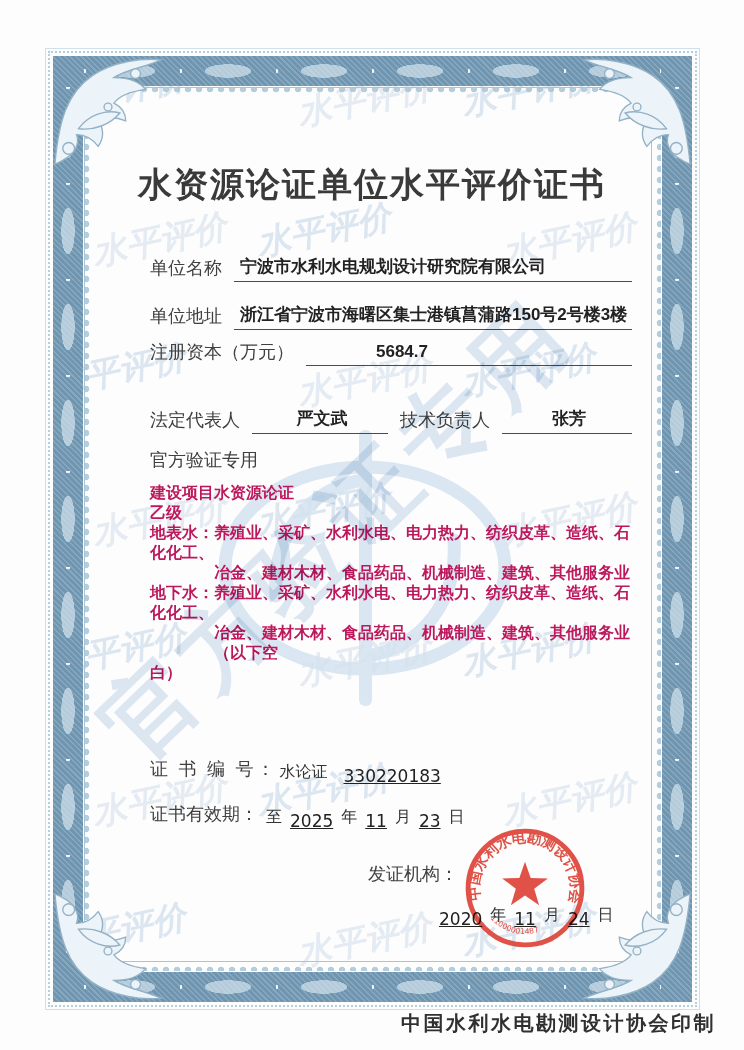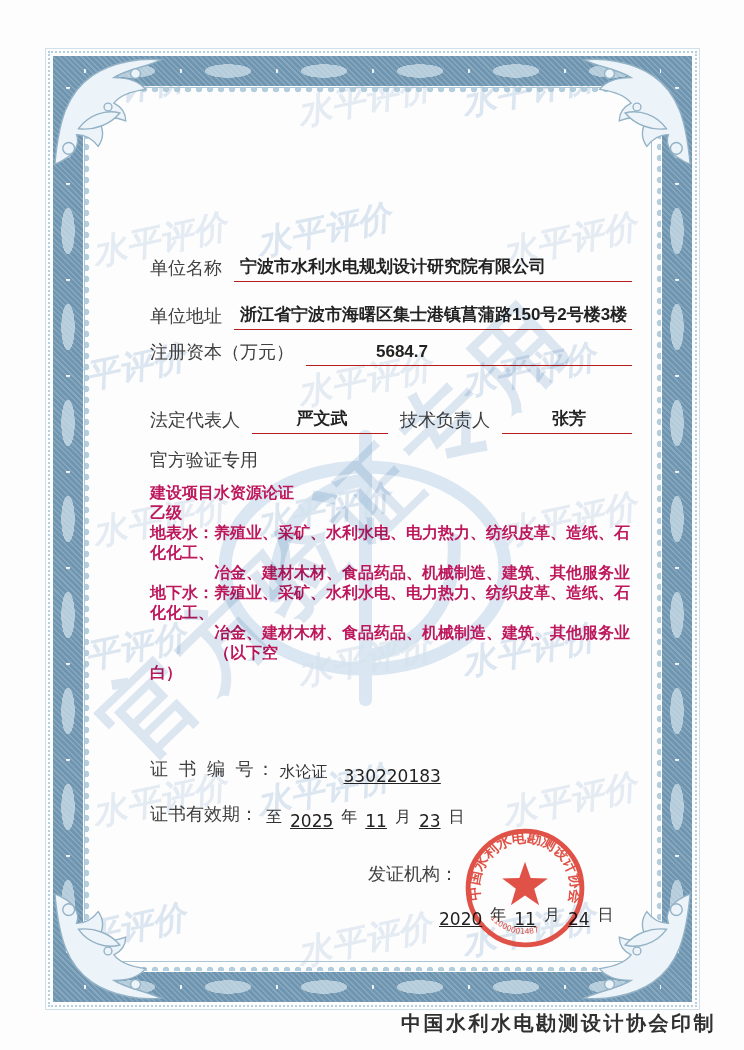--- a/index.html
+++ b/index.html
@@ -173,20 +173,21 @@
         <path d="M30 78 C40 64 58 58 72 62 C62 74 46 80 30 78 Z"></path>
         <circle cx="20" cy="98" r="6"></circle>
           <circle cx="88" cy="22" r="5"></circle>
           <circle cx="60" cy="56" r="4"></circle>
       </g>
     </svg>
   </div>
 
   <div class="content">
 
+    <div class="title">水资源论证单位水平评价证书</div>
 
     <div class="row row-name">
       <span class="lbl">单位名称</span>
       <span class="val">宁波市水利水电规划设计研究院有限公司</span>
     </div>
 
     <div class="row row-addr">
       <span class="lbl">单位地址</span>
       <span class="val">浙江省宁波市海曙区集士港镇菖蒲路150号2号楼3楼</span>
     </div>

